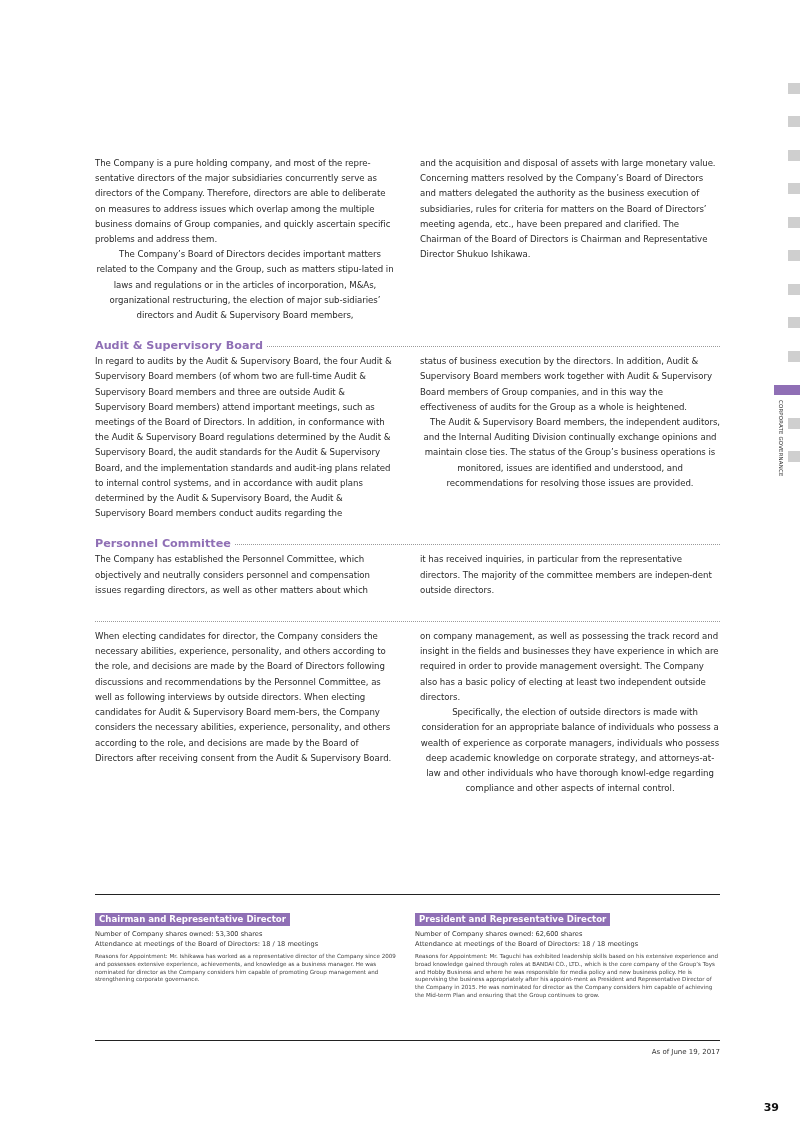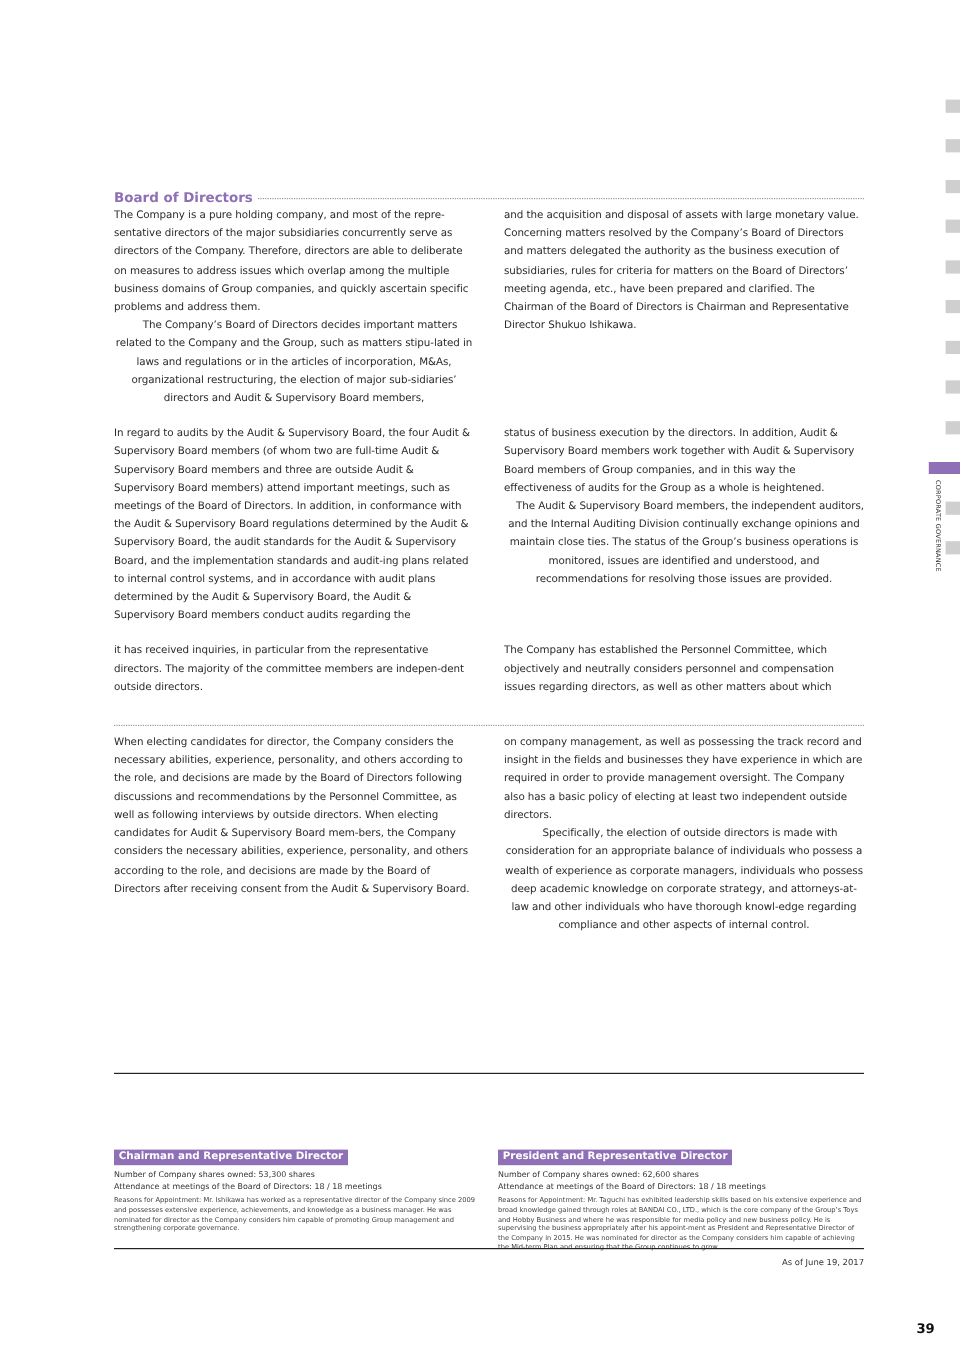--- a/index.html
+++ b/index.html
@@ -9,73 +9,77 @@
   .section { margin-bottom: 14px; }
   .sec-head { display: flex; align-items: center; height: 17px; }
   .sec-title { color: #8f6fb5; font-weight: bold; font-size: 11.2px; white-space: nowrap; padding-right: 4px; }
   .sec-dots { flex: 1; border-bottom: 1px dotted #9a9a9a; height: 0; margin-top: 2px; }
   .cols { display: flex; justify-content: space-between; }
   .col { width: 300px; font-size: 8.6px; line-height: 15.2px; letter-spacing: -0.05px; }
   .col p { margin: 0; }
   .col p.indent { text-indent: 10px; text-align: center; }
   .rule-top { position: absolute; left: 95px; top: 894px; width: 625px; height: 1px; background: #222; }
   .rule-bottom { position: absolute; left: 95px; top: 1040px; width: 625px; height: 1px; background: #222; }
-  .profiles { position: absolute; left: 95px; top: 907px; width: 625px; display: flex; justify-content: space-between; margin-top: 44px; }
+  .profiles { position: absolute; left: 95px; top: 907px; width: 625px; display: flex; justify-content: space-between; }
   .profile { width: 305px; }
   .badge { display: inline-block; background: #8f6fb5; color: #fff; font-weight: bold; font-size: 8.6px; padding: 1px 4px; line-height: 11px; }
   .pname { font-size: 11.5px; margin-top: 7px; color: #1a1a1a; }
   .pmeta { font-size: 6.6px; line-height: 9.5px; margin-top: 4px; color: #333; }
   .preason { font-size: 5.6px; line-height: 7.8px; margin-top: 4px; color: #444; }
   .asof { position: absolute; right: 80px; top: 1048px; font-size: 7px; color: #333; }
   .pagenum { position: absolute; right: 21px; top: 1101px; font-size: 11px; font-weight: bold; color: #111; text-align: center; }
   .sidetabs { position: absolute; left: 788px; top: 83px; width: 12px; }
   .stab { position: absolute; left: 0; width: 12px; height: 11px; background: #cfcfcf; }
   .stab.active { left: -14px; width: 26px; height: 10px; background: #8f6fb5; }
   .sidelabel { position: absolute; left: 778px; top: 400px; writing-mode: vertical-rl; font-size: 5.4px; letter-spacing: 0.2px; color: #333; }
 </style>
 </head>
 <body>
 
 <div class="page">
 
   <div class="section">
-    <div class="sec-head">
-      <span class="sec-title">Board of Directors</span>
-      <span class="sec-dots"></span>
-    </div>
     <div class="cols">
       <div class="col">
         <p>The Company is a pure holding company, and most of the repre-sentative directors of the major subsidiaries concurrently serve as directors of the Company. Therefore, directors are able to deliberate on measures to address issues which overlap among the multiple business domains of Group companies, and quickly ascertain specific problems and address them.</p>
         <p class="indent">The Company’s Board of Directors decides important matters related to the Company and the Group, such as matters stipu-lated in laws and regulations or in the articles of incorporation, M&amp;As, organizational restructuring, the election of major sub-sidiaries’ directors and Audit &amp; Supervisory Board members,</p>
       </div>
       <div class="col">
         <p>and the acquisition and disposal of assets with large monetary value. Concerning matters resolved by the Company’s Board of Directors and matters delegated the authority as the business execution of subsidiaries, rules for criteria for matters on the Board of Directors’ meeting agenda, etc., have been prepared and clarified. The Chairman of the Board of Directors is Chairman and Representative Director Shukuo Ishikawa.</p>
       </div>
     </div>
   </div>
 
   <div class="section">
+    <div class="sec-head">
+      <span class="sec-title">Audit &amp; Supervisory Board</span>
+      <span class="sec-dots"></span>
+    </div>
     <div class="cols">
       <div class="col">
         <p>In regard to audits by the Audit &amp; Supervisory Board, the four Audit &amp; Supervisory Board members (of whom two are full-time Audit &amp; Supervisory Board members and three are outside Audit &amp; Supervisory Board members) attend important meetings, such as meetings of the Board of Directors. In addition, in conformance with the Audit &amp; Supervisory Board regulations determined by the Audit &amp; Supervisory Board, the audit standards for the Audit &amp; Supervisory Board, and the implementation standards and audit-ing plans related to internal control systems, and in accordance with audit plans determined by the Audit &amp; Supervisory Board, the Audit &amp; Supervisory Board members conduct audits regarding the</p>
       </div>
       <div class="col">
         <p>status of business execution by the directors. In addition, Audit &amp; Supervisory Board members work together with Audit &amp; Supervisory Board members of Group companies, and in this way the effectiveness of audits for the Group as a whole is heightened.</p>
         <p class="indent">The Audit &amp; Supervisory Board members, the independent auditors, and the Internal Auditing Division continually exchange opinions and maintain close ties. The status of the Group’s business operations is monitored, issues are identified and understood, and recommendations for resolving those issues are provided.</p>
       </div>
     </div>
   </div>
 
   <div class="section">
+    <div class="sec-head">
+      <span class="sec-title">Personnel Committee</span>
+      <span class="sec-dots"></span>
+    </div>
     <div class="cols">
       <div class="col">
-        <p>it has received inquiries, in particular from the representative directors. The majority of the committee members are indepen-dent outside directors.</p>
+        <p>The Company has established the Personnel Committee, which objectively and neutrally considers personnel and compensation issues regarding directors, as well as other matters about which</p>
       </div>
       <div class="col">
-        <p>The Company has established the Personnel Committee, which objectively and neutrally considers personnel and compensation issues regarding directors, as well as other matters about which</p>
+        <p>it has received inquiries, in particular from the representative directors. The majority of the committee members are indepen-dent outside directors.</p>
       </div>
     </div>
   </div>
 
   <div class="section">
     <div class="sec-head">
       <span class="sec-dots"></span>
     </div>
     <div class="cols">
       <div class="col">

